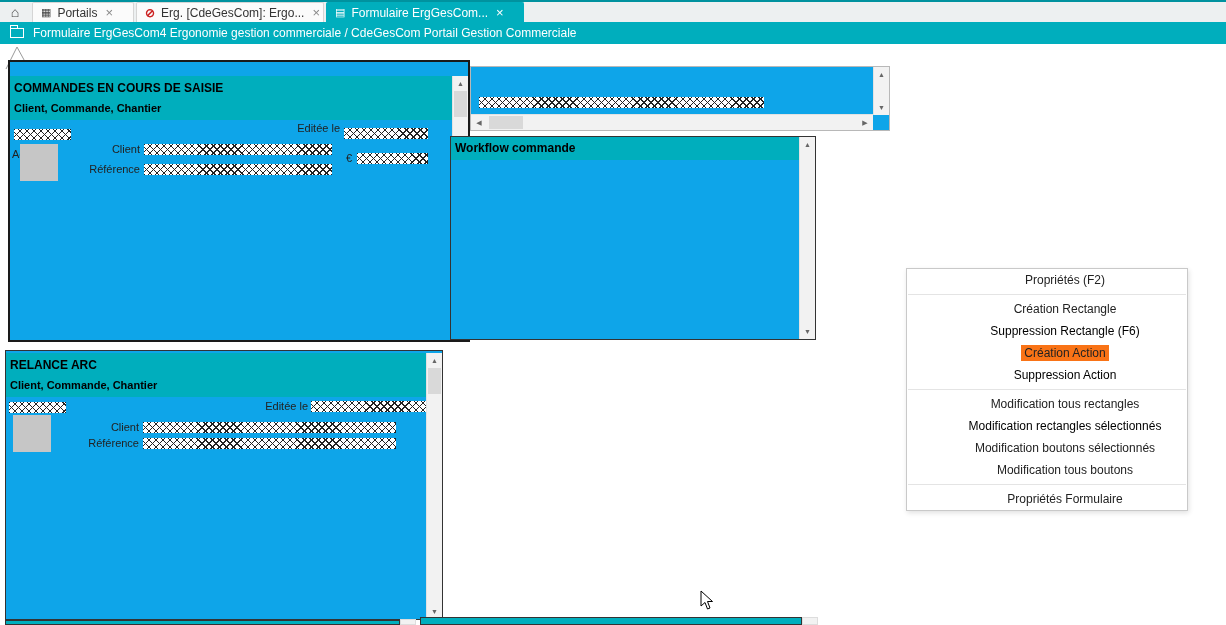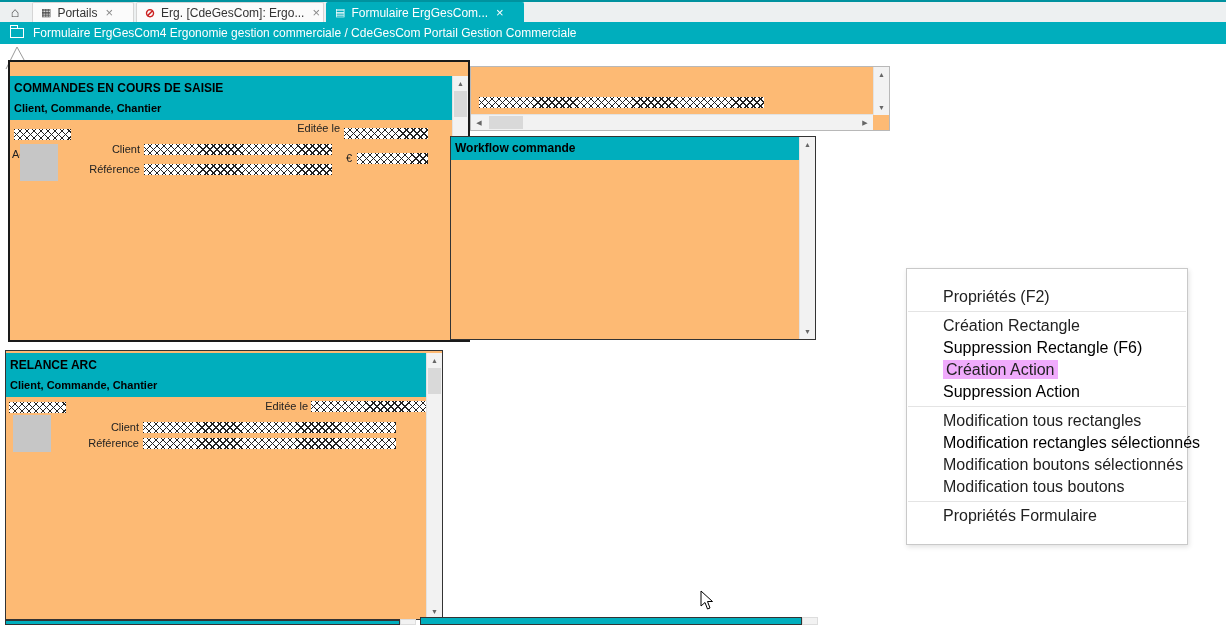--- a/index.html
+++ b/index.html
@@ -23,21 +23,21 @@
   .tab.active .close{color:#fff;}
 
   
   .crumb{position:absolute;left:0;top:22px;width:100%;height:22px;background:#00aebd;
     color:#fff;display:flex;align-items:center;gap:9px;padding-left:10px;font-size:12px;}
   .foldericon{width:14px;height:10px;border:1px solid #fff;position:relative;display:inline-block;flex:0 0 auto;}
   .foldericon:before{content:"";position:absolute;left:-1px;top:-4px;width:6px;height:3px;
     border:1px solid #fff;border-bottom:none;}
 
   
-  .panel{position:absolute;background:#fdba74;}
+  .panel{position:absolute;background:#0ea5e9;}
   .phead{background:#00aebd;color:#000;font-weight:bold;padding:4px 4px 3px 4px;}
   .ptitle{font-size:12px;line-height:17px;}
   .psub{font-size:11px;line-height:17px;margin-top:3px;}
   .vscroll{position:absolute;right:0;width:16px;background:#f2f2f2;border-left:1px solid #e2e2e2;
     display:flex;flex-direction:column;}
   .sarrow{height:15px;display:flex;align-items:center;justify-content:center;
     font-size:7px;color:#666;background:#f2f2f2;}
   .strack{flex:1;position:relative;}
   .sthumb{position:absolute;left:1px;right:1px;top:0;height:26px;background:#d9d9d9;}
   .hscroll{position:absolute;left:0;bottom:0;height:16px;background:#f2f2f2;
@@ -50,26 +50,26 @@
     repeating-linear-gradient(45deg,#222 0,#222 1px,transparent 1px,transparent 5px),
     repeating-linear-gradient(135deg,#222 0,#222 1px,transparent 1px,transparent 5px);}
   .flabel{position:absolute;font-size:11px;color:#222;text-align:right;line-height:12px;}
   .graybox{position:absolute;background:#c6c6c6;}
   .tealstrip{position:absolute;background:#00aebd;border:1px solid #333;}
   .stub{position:absolute;background:#f2f2f2;border:1px solid #ddd;font-size:7px;color:#666;
     display:flex;align-items:center;justify-content:center;}
 
   
   .menu{position:absolute;left:906px;top:268px;width:282px;background:#fff;
-    border:1px solid #c9c9c9;box-shadow:1px 2px 5px rgba(0,0,0,0.12);padding:17px 0;
-    font-size:16px;color:#222;}
+    border:1px solid #c9c9c9;box-shadow:1px 2px 5px rgba(0,0,0,0.12);padding:0 0;
+    font-size:12px;color:#222;text-align:center;}
   .mi{height:22px;line-height:22px;padding-left:36px;white-space:nowrap;}
   .mi.dis{color:#000000;}
   .msep{height:1px;background:#e4e4e4;margin:3px 1px;}
-  .hlt{background:#f0abfc;padding:1px 3px;}
+  .hlt{background:#f97316;padding:1px 3px;}
 
   .marker{position:absolute;left:2px;top:44px;}
   .cursor{position:absolute;left:700px;top:590px;}
 </style>
 </head>
 <body>
 
 <div class="screen">
 
   <div class="topstrip"></div>

